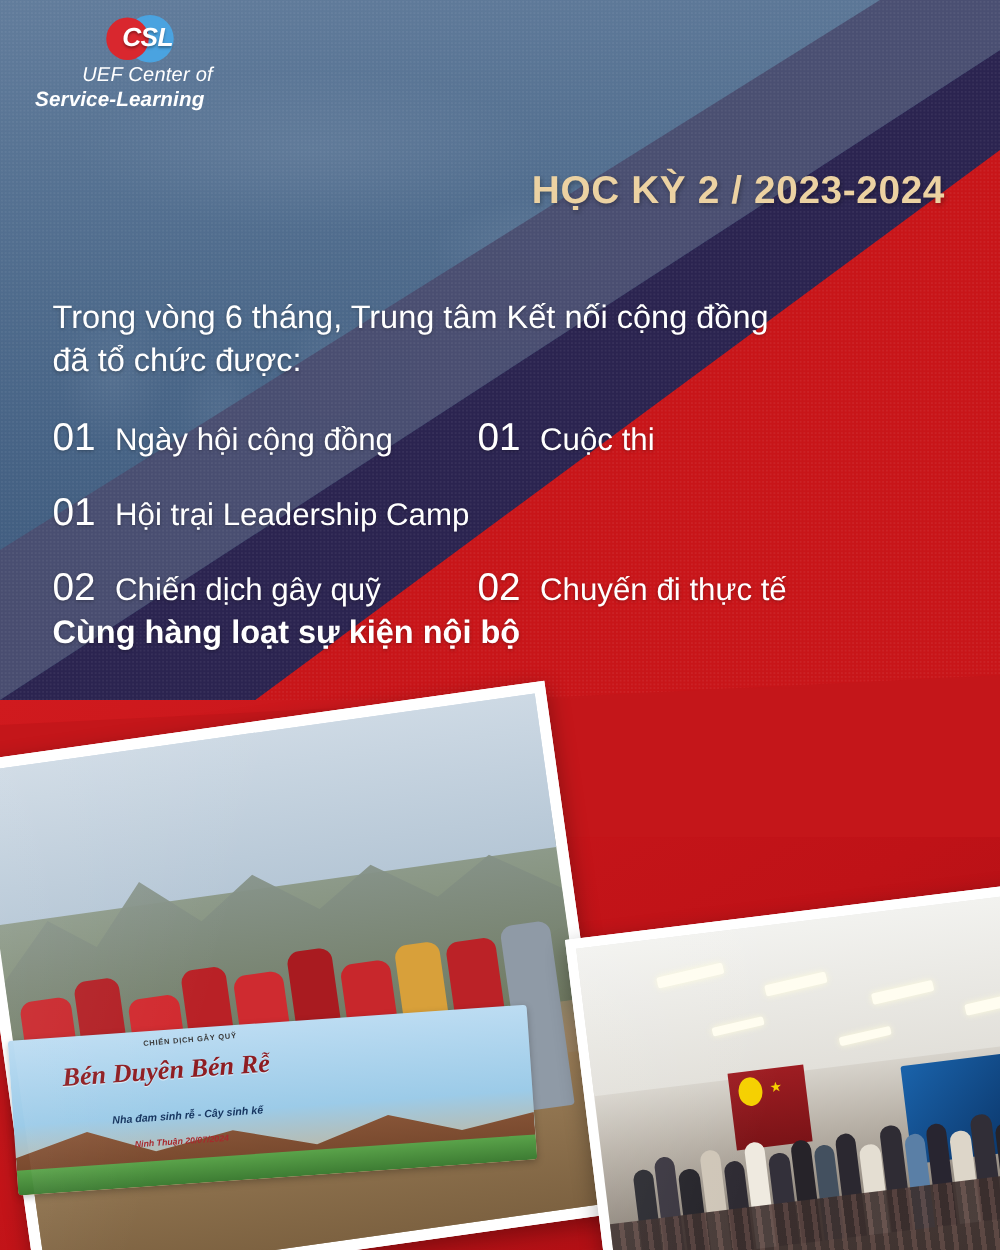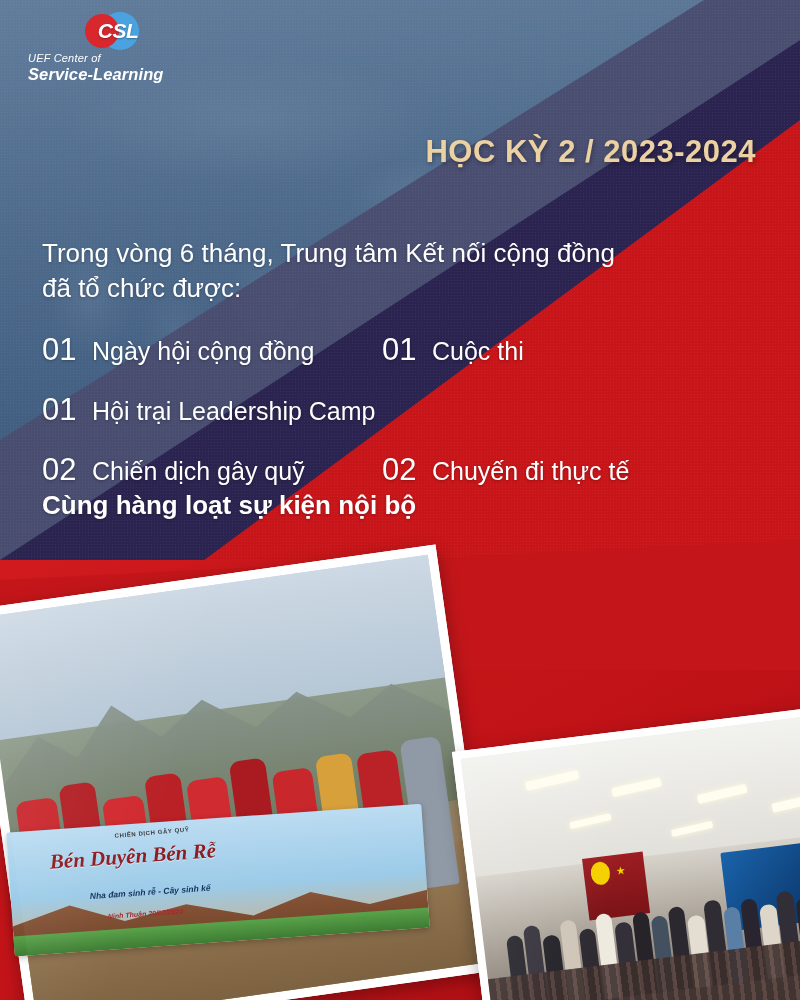--- a/index.html
+++ b/index.html
@@ -81,21 +81,21 @@
     background:#d9272e;
   }
   .logo-text{
     position:absolute;left:0;top:0;width:82px;height:38px;
     display:flex;align-items:center;justify-content:center;
     font-family:"Liberation Sans", sans-serif;font-weight:bold;font-style:italic;
     font-size:21px;color:#fff;letter-spacing:-.5px;
     text-shadow:0 1px 2px rgba(0,0,0,.35);
   }
   .logo-l1{
-    text-align:left;color:#ffffff;font-size:11px;font-style:italic;
+    text-align:center;color:#ffffff;font-size:16px;font-style:italic;
     font-family:"Liberation Sans", sans-serif;letter-spacing:.2px;
   }
   .logo-l2{
     text-align:left;color:#ffffff;font-size:16.5px;font-weight:bold;font-style:italic;
     font-family:"Liberation Sans", sans-serif;letter-spacing:.1px;margin-top:1px;
   }
 
   .title{
     position:absolute;right:44px;top:22px;
     font-family:"Liberation Serif", serif;font-weight:bold;

